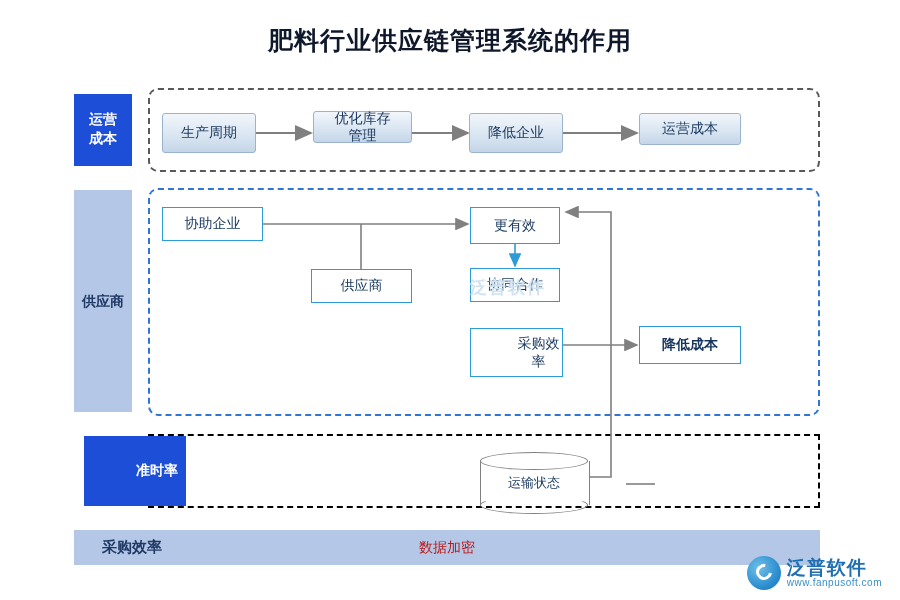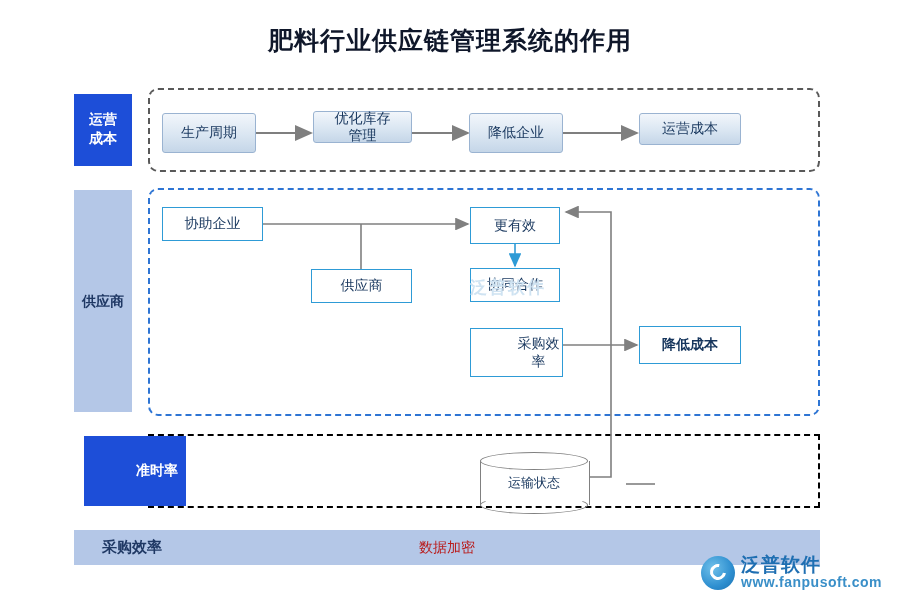--- a/index.html
+++ b/index.html
@@ -161,21 +161,21 @@
     left: 9px; top: 8px;
     width: 16px; height: 16px;
     border: 3px solid #ffffff;
     border-radius: 50%;
     border-right-color: transparent;
     transform: rotate(-35deg);
     box-sizing: border-box;
   }
   .logo .txt { display: flex; flex-direction: column; line-height: 1.05; }
   .logo .txt .zh { font-size: 19px; font-weight: bold; color: #1f6fb2; letter-spacing: 1px;}
-  .logo .txt .en { font-size: 14px; color: #3a8fc8; letter-spacing: .5px; font-weight: bold; }
+  .logo .txt .en { font-size: 10px; color: #3a8fc8; letter-spacing: .5px; }
 
   .watermark {
     position: absolute;
     left: 470px; top: 276px;
     font-size: 17px;
     color: #cfe3f2;
     font-weight: bold;
     letter-spacing: 2px;
     pointer-events: none;
   }

